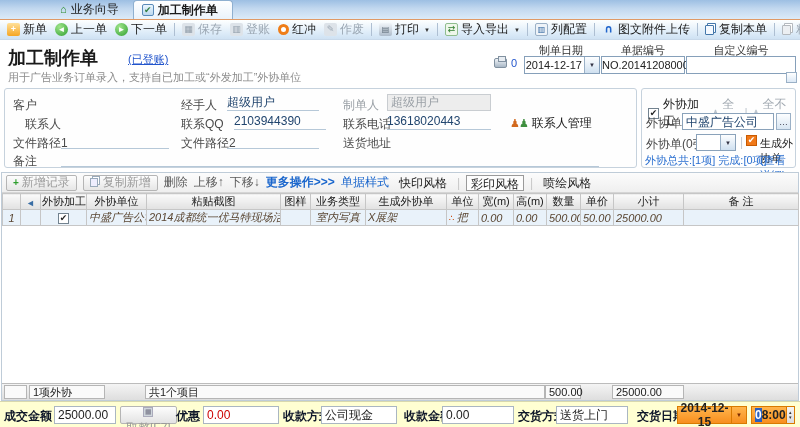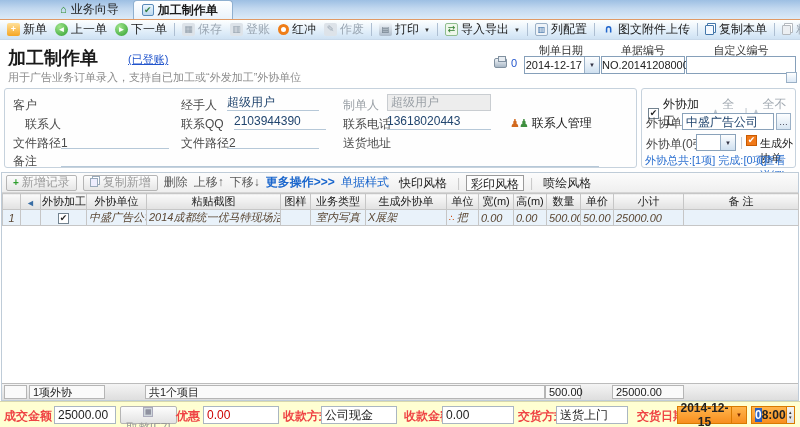--- a/index.html
+++ b/index.html
@@ -113,21 +113,21 @@
   .arrow-ic { color:#3a6ea5; font-size:9px; }
   .uom-ic { color:#cc4400; font-size:9px; margin-right:2px; font-style:normal; }
   .gfiller { height:160px; background:#fff; }
   .sumbar { position:absolute; left:0; right:0; bottom:0; height:17px;
     background:linear-gradient(#f4f4f4,#dedede); border-top:1px solid #bcbcbc; font-size:11px; }
   .sumbox { position:absolute; top:1px; height:14px; border:1px solid #b5b5b5; background:#fafafa;
     padding:0 3px; line-height:12px; color:#222; }
 
   
   .footer { position:absolute; left:0; right:0; top:401px; height:26px; background:#ffffd2; border-top:1px solid #d8d8ae; font-size:12px; }
-  .f-label { position:absolute; top:6px; font-weight:bold; color:#ef4444; }
+  .f-label { position:absolute; top:6px; font-weight:bold; color:#0f172a; }
   .f-input { position:absolute; top:4px; height:18px; border:1px solid #aab6c2; background:#fff; padding:0 3px; line-height:17px; color:#222; }
   .f-input.red { color:#cc0000; }
   .f-btn { position:absolute; top:4px; height:18px; border:1px solid #b5b5b5; border-radius:2px;
     background:linear-gradient(#fdfdfd,#e3e3e3); color:#9a9a9a; display:flex; align-items:center; gap:3px; padding:0 5px;flex-direction:column; }
   .f-btn .bi { width:10px; height:10px; background:#cfd6dc; border:1px solid #aab; font-size:7px; color:#778; display:flex; align-items:center; justify-content:center; }
   .f-date { position:absolute; top:4px; height:18px; background:linear-gradient(#ffb54d,#f78f1e); border:1px solid #d97a00;
     display:flex; align-items:center; font-weight:bold; color:#222; }
   .f-date .dval { flex:1; text-align:center; }
   .f-date .dbtn { width:15px; align-self:stretch; border-left:1px solid #d97a00; display:flex; align-items:center; justify-content:center; font-size:6px; color:#7a2a00; }
   .f-time { position:absolute; top:4px; height:18px; background:linear-gradient(#ffb54d,#f78f1e); border:1px solid #d97a00;

